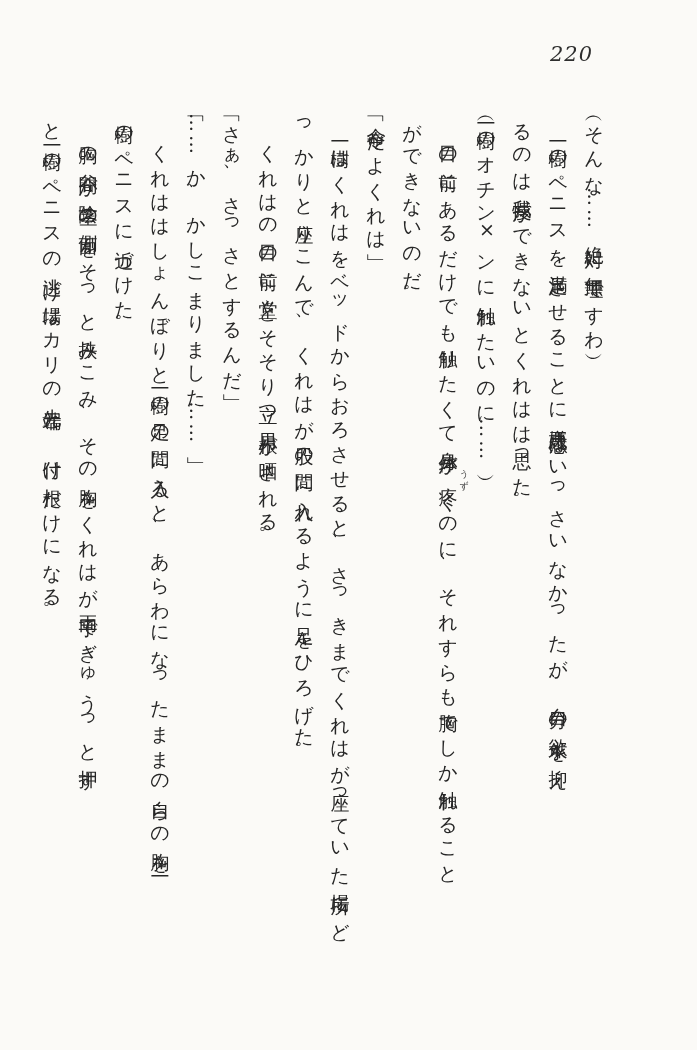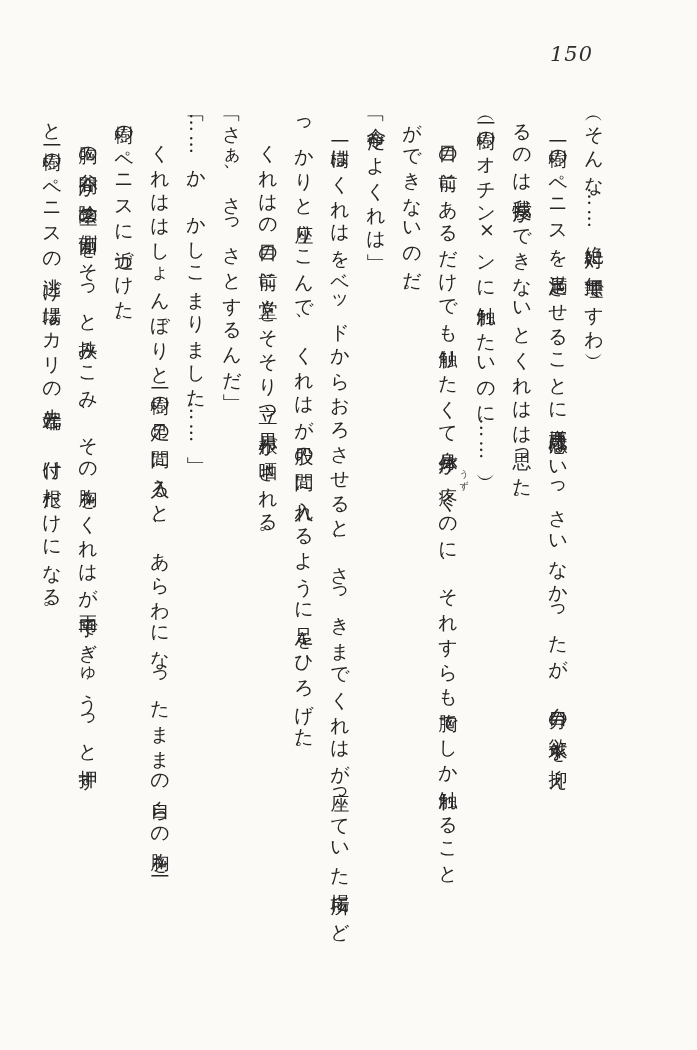--- a/index.html
+++ b/index.html
@@ -39,21 +39,21 @@
   ruby rt {
     font-size: 9px;
     letter-spacing: 0;
     color: #3a3a3a;
   }
 </style>
 </head>
 <body>
 
 <div class="page">
-  <div class="page-number">150</div>
+  <div class="page-number">220</div>
   <div class="text-area">
       <div class="tline">（そんな……絶対に無理ですわ）</div>
       <div class="tline indent">一樹のペニスを満足させることに嫌悪感はいっさいなかったが、自分の欲求を抑え</div>
       <div class="tline">るのは我慢ができないとくれはは思った。</div>
       <div class="tline">（一樹のオチン×ンに触れたいのに……）</div>
       <div class="tline indent">目の前にあるだけでも触りたくて身体が<ruby>疼<rt>うず</rt></ruby>くのに、それすらも胸でしか触れること</div>
       <div class="tline">ができないのだ。</div>
       <div class="tline">「命令だよくれは」</div>
       <div class="tline indent">一樹はくれはをベッドからおろさせると、さっきまでくれはが座っていた場所にど</div>
       <div class="tline">っかりと座りこんで、くれはが股の間に入れるように足をひろげた。</div>

